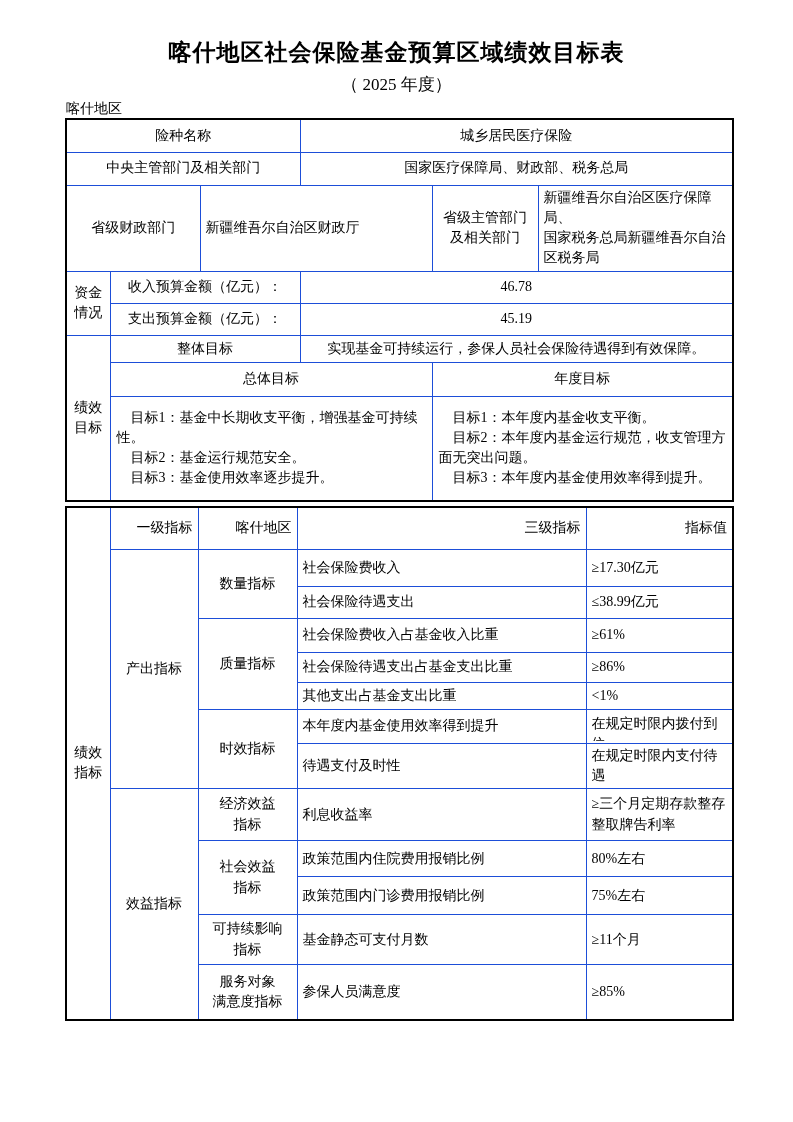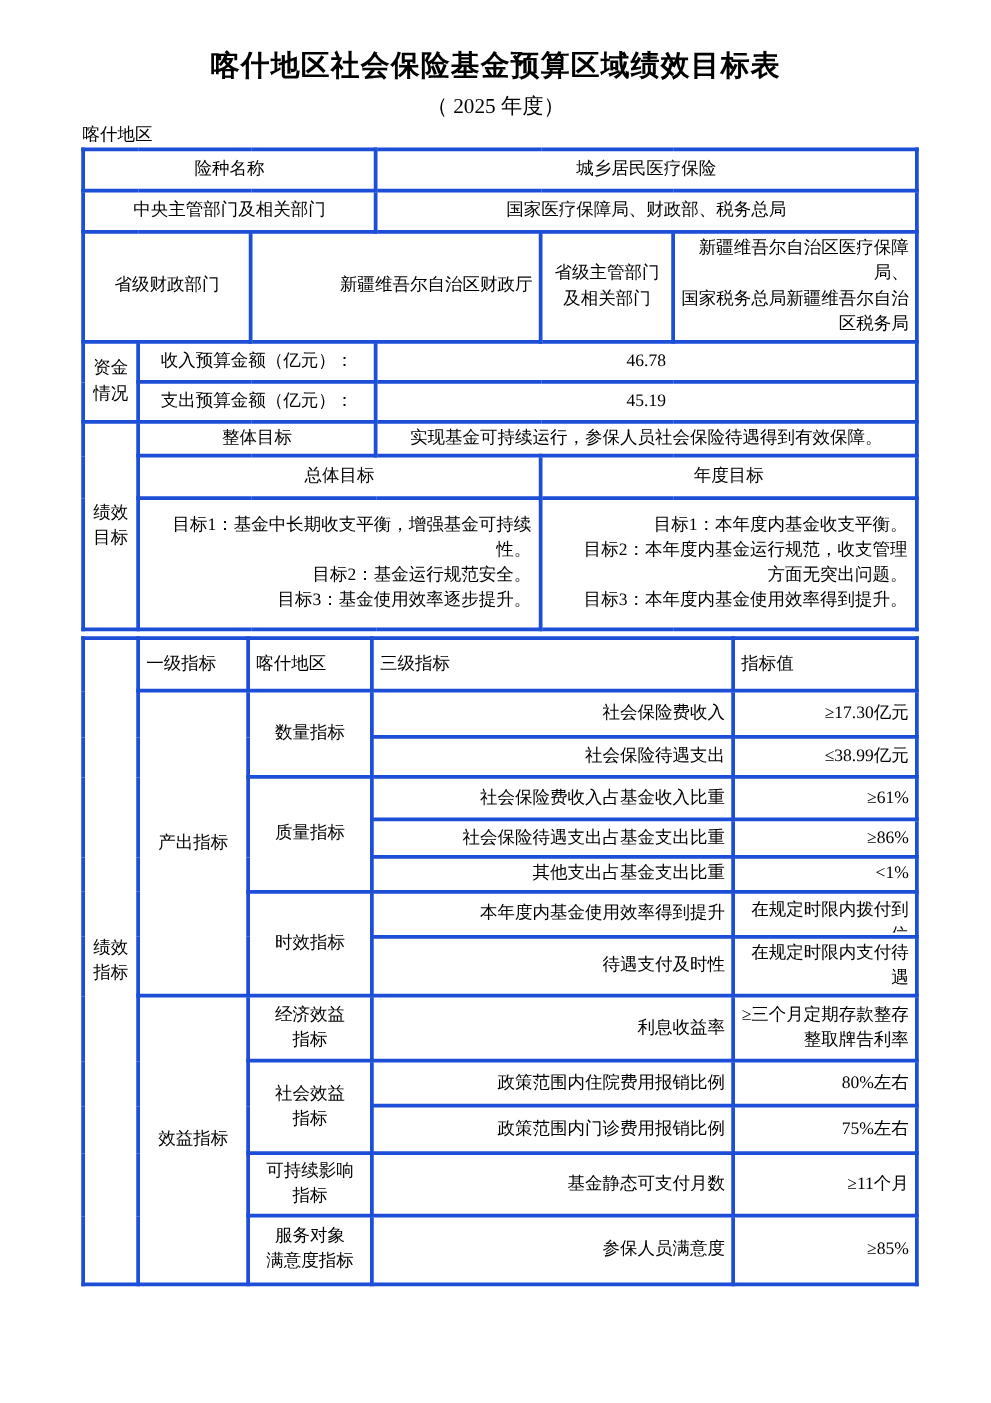--- a/index.html
+++ b/index.html
@@ -16,30 +16,30 @@
   }
   .subtitle{text-align:center;font-size:17px;margin-top:6px;line-height:22px;}
   .region{margin:4px 0 1px 66px;font-size:14px;line-height:17px;font-family:Liberation Serif, serif;}
   table{
     border-collapse:collapse;table-layout:fixed;
     width:667px;margin-left:65px;
     border:2px solid #000;
   }
   .gap{height:4px;}
   td{
-    border:3px solid #1d4ed8;padding:2px 5px;vertical-align:middle;
+    border:1px solid #1d4ed8;padding:2px 5px;vertical-align:middle;
     font-size:14px;overflow:hidden;
   }
   .c{text-align:center;}
-  .l{text-align:right;}
+  .l{text-align:left;}
   .pre{white-space:pre-wrap;}
   .goals{line-height:20px;padding:4px 6px;}
   .top{vertical-align:top;padding-top:4px;}
   .clip{height:27px;overflow:hidden;line-height:20px;}
-  .hdr{text-align:left;}
+  .hdr{text-align:right;}
 </style>
 </head>
 <body>
 
 <div class="sheet">
 
   <div class="title">喀什地区社会保险基金预算区域绩效目标表</div>
   <div class="subtitle">（  2025 年度）</div>
   <div class="region">喀什地区</div>
 

